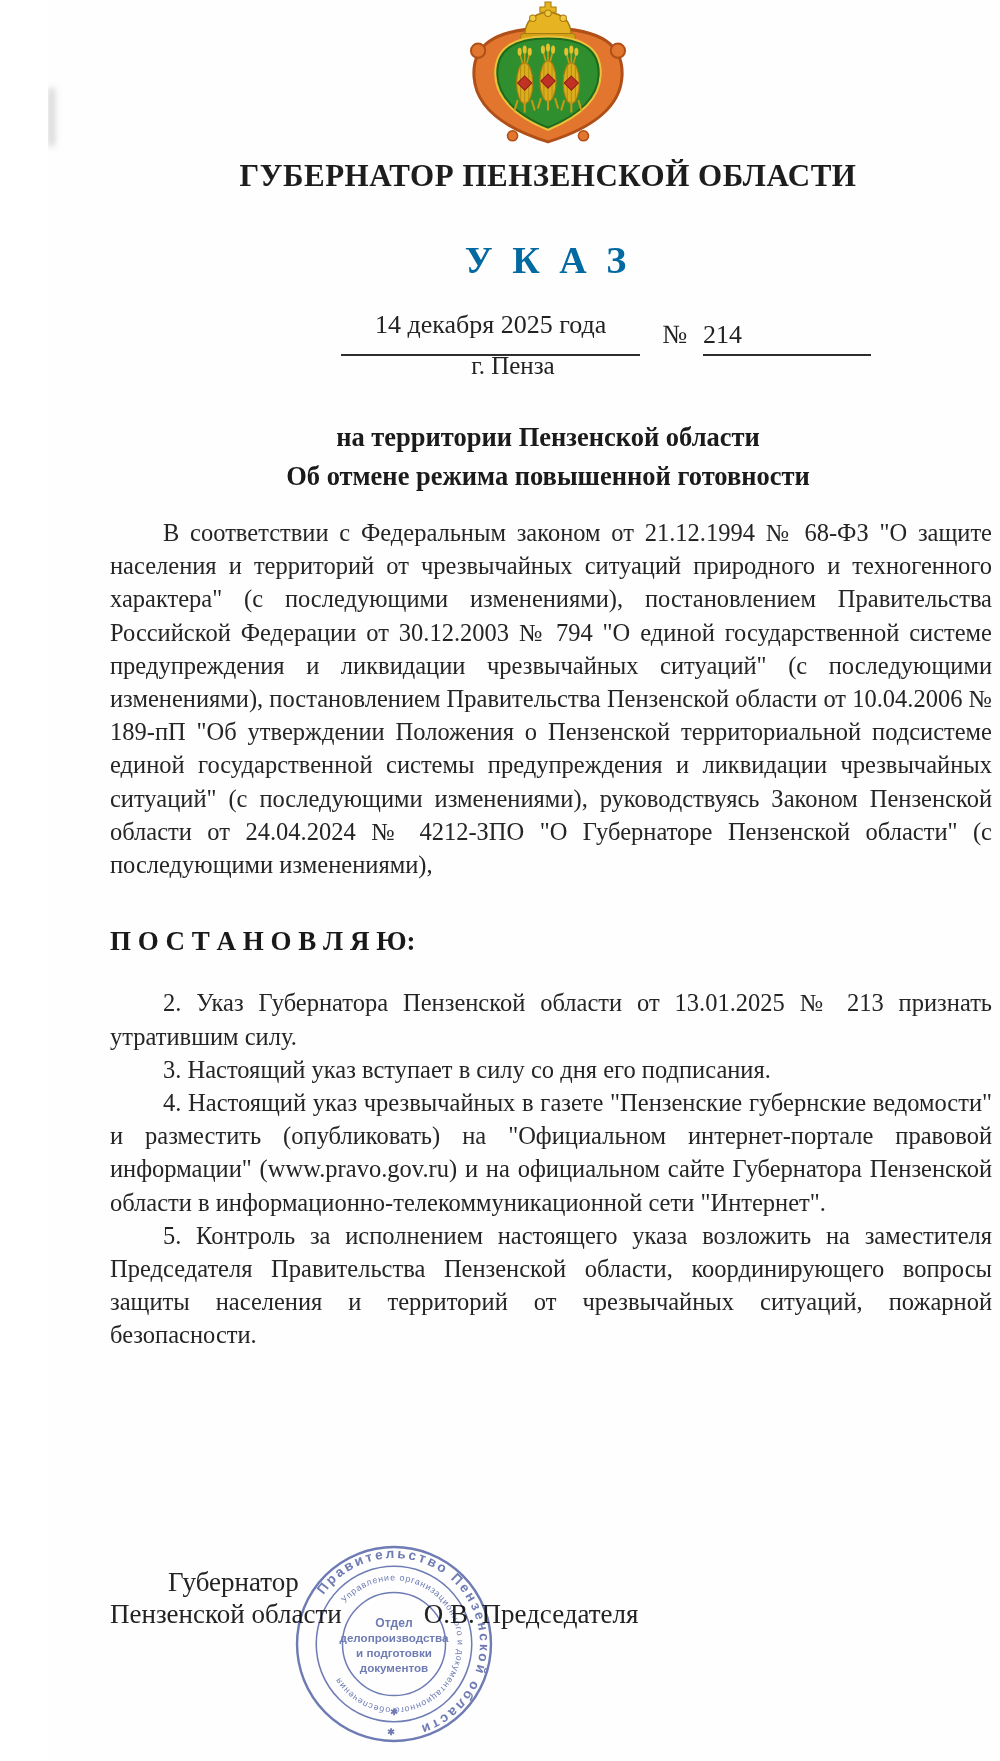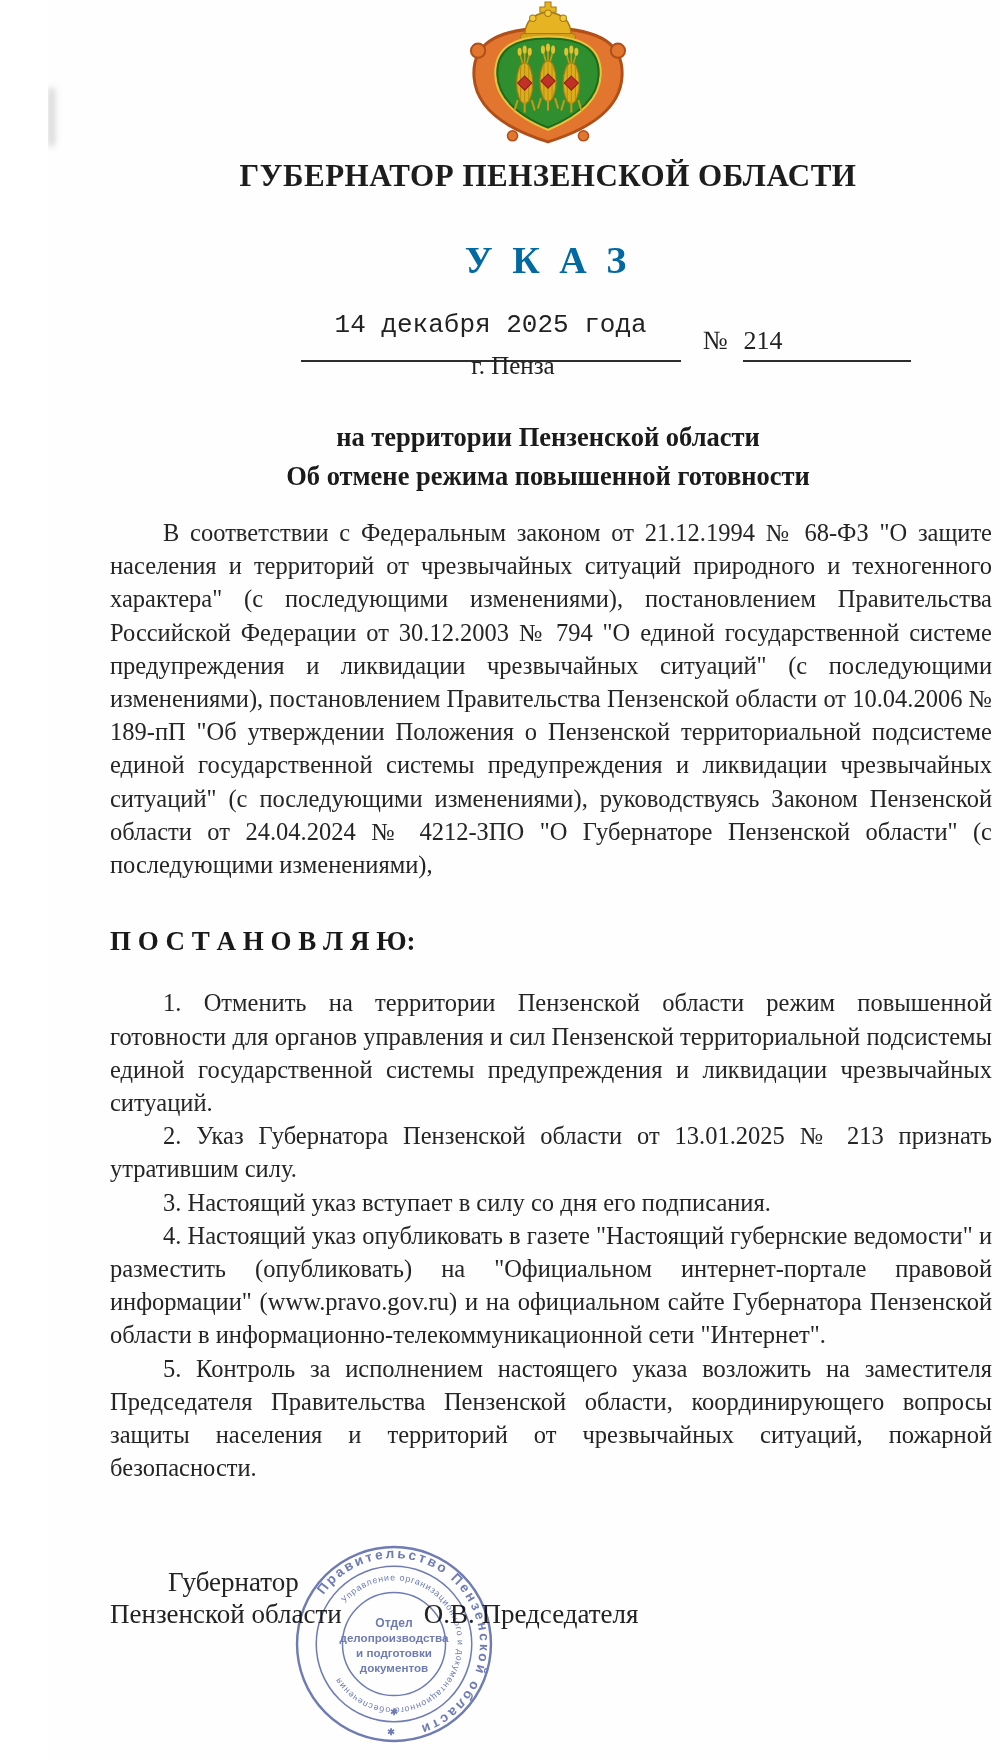--- a/index.html
+++ b/index.html
@@ -8,21 +8,21 @@
     font-family:"Liberation Serif","DejaVu Serif",serif;color:#262626;overflow:hidden;margin-left:48px;
   }
   
   .emblem{position:absolute;top:0;left:50%;transform:translateX(-50%);width:215px;height:152px;}
   .org-title{position:absolute;top:158px;left:0;width:100%;text-align:center;
     font-size:31px;font-weight:bold;color:#1d1d1d;letter-spacing:.5px;}
   .doc-type{position:absolute;top:238px;left:0;width:100%;text-align:center;
     font-size:38px;font-weight:bold;color:#0369a1;letter-spacing:5px;}
   .dateline{position:absolute;top:310px;left:0;width:100%;display:flex;
     justify-content:center;align-items:flex-end;transform:translateX(58px);font-size:26px;color:#222;}
-  .date-u{border-bottom:2.5px solid #2d2d2d;padding:0 34px 20px 34px;font-family:Liberation Mono, monospace;}
+  .date-u{border-bottom:2.5px solid #2d2d2d;padding:0 34px 14px 34px;}
   .numsign{margin:0 16px 6px 22px;}
   .num-u{border-bottom:2.5px solid #2d2d2d;width:168px;text-align:left;padding-bottom:4px;}
   .place{position:absolute;top:352px;left:0;width:100%;text-align:center;
     transform:translateX(-35px);font-size:25px;color:#222;}
   .subject{position:absolute;top:418px;left:0;width:100%;text-align:center;
     font-size:26.5px;font-weight:bold;color:#1b1b1b;line-height:39px;}
   
   .textflow{position:absolute;top:516px;left:62px;right:56px;}
   .par{font-size:24.5px;line-height:33.2px;text-align:justify;text-align-last:left;
     text-indent:53px;margin:0;color:#252525;}
@@ -120,24 +120,23 @@
 
   <div class="subject">
     <div>на территории Пензенской области</div>
     <div>Об отмене режима повышенной готовности</div>
   </div>
 
   <div class="textflow">
     <p class="par">В соответствии с Федеральным законом от 21.12.1994 № 68-ФЗ "О защите населения и территорий от чрезвычайных ситуаций природного и техногенного характера" (с последующими изменениями), постановлением Правительства Российской Федерации от 30.12.2003 № 794 "О единой государственной системе предупреждения и ликвидации чрезвычайных ситуаций" (с последующими изменениями), постановлением Правительства Пензенской области от 10.04.2006 № 189-пП "Об утверждении Положения о Пензенской территориальной подсистеме единой государственной системы предупреждения и ликвидации чрезвычайных ситуаций" (с последующими изменениями), руководствуясь Законом Пензенской области от 24.04.2024 № 4212-ЗПО "О Губернаторе Пензенской области" (с последующими изменениями),</p>
     <div class="par resolution">П О С Т А Н О В Л Я Ю:</div>
     <div class="items">
-      <p class="par"><span>1.</span> <span>Отменить на территории Пензенской области режим повышенной готовности для органов управления и сил Пензенской территориальной подсистемы единой государственной системы предупреждения и ликвидации чрезвычайных ситуаций.</span></p>
       <p class="par"><span>2.</span> <span>Указ Губернатора Пензенской области от 13.01.2025 № 213 признать утратившим силу.</span></p>
       <p class="par"><span>3.</span> <span>Настоящий указ вступает в силу со дня его подписания.</span></p>
-      <p class="par"><span>4.</span> <span>Настоящий указ опубликовать в газете "Настоящий губернские ведомости" и разместить (опубликовать) на "Официальном интернет-портале правовой информации" (www.pravo.gov.ru) и на официальном сайте Губернатора Пензенской области в информационно-телекоммуникационной сети "Интернет".</span></p>
+      <p class="par"><span>4.</span> <span>Настоящий указ чрезвычайных в газете "Пензенские губернские ведомости" и разместить (опубликовать) на "Официальном интернет-портале правовой информации" (www.pravo.gov.ru) и на официальном сайте Губернатора Пензенской области в информационно-телекоммуникационной сети "Интернет".</span></p>
       <p class="par"><span>5.</span> <span>Контроль за исполнением настоящего указа возложить на заместителя Председателя Правительства Пензенской области, координирующего вопросы защиты населения и территорий от чрезвычайных ситуаций, пожарной безопасности.</span></p>
     </div>
   </div>
 
   <div class="signature">
     <div class="sig-line1">Губернатор</div>
     <div class="sig-line2">
       <span>Пензенской области</span>
       <span class="sig-name">О.В. Председателя</span>
     </div>

